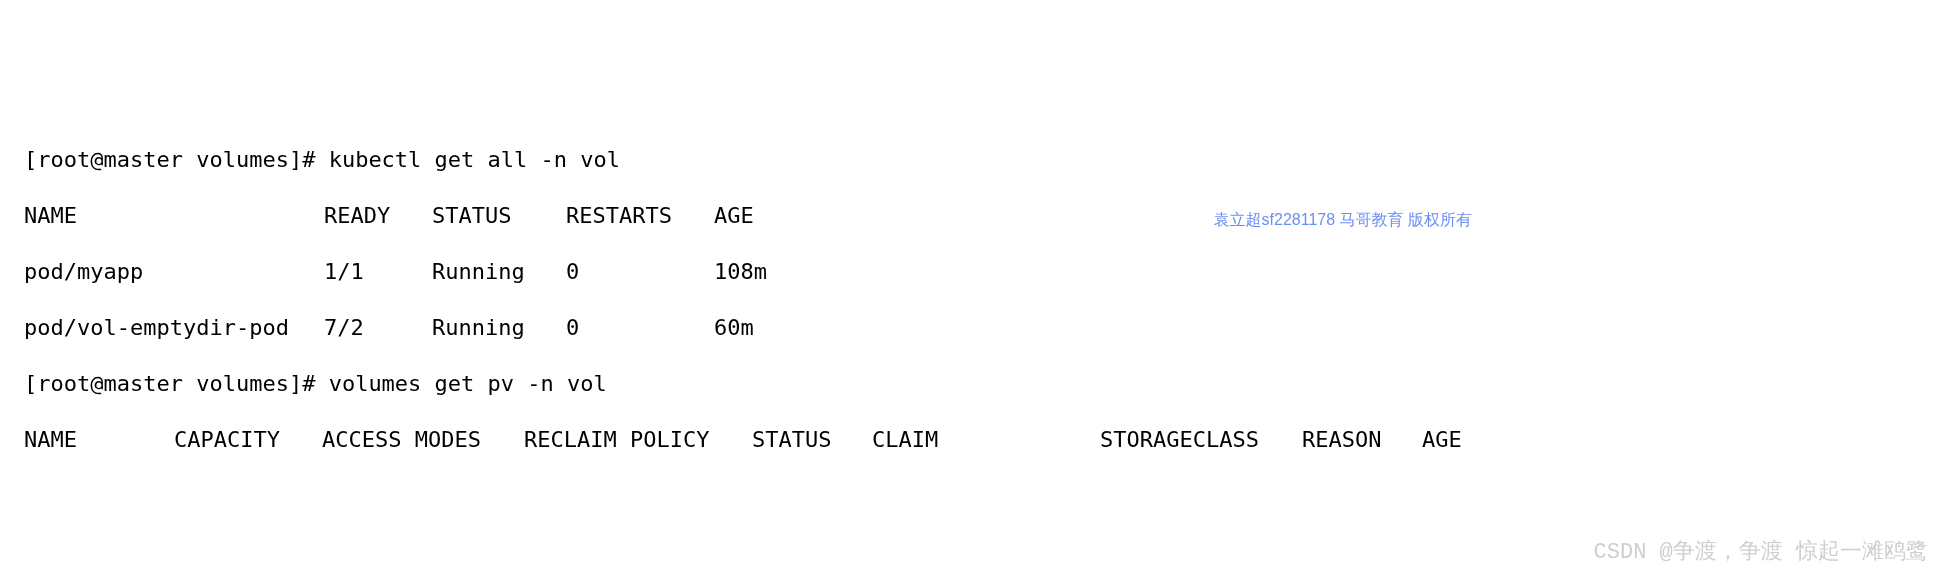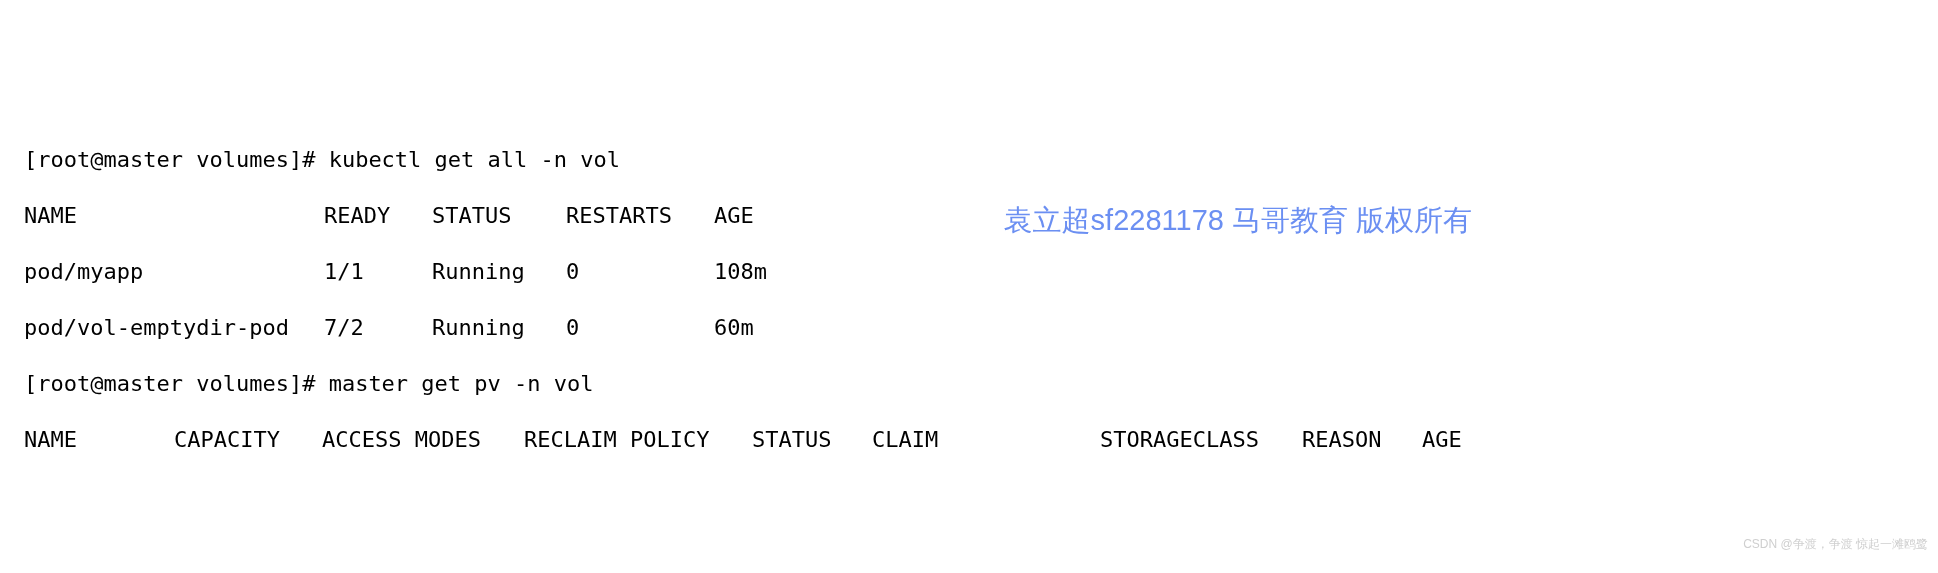--- a/index.html
+++ b/index.html
@@ -10,34 +10,34 @@
       background: #ffffff;
       color: #000000;
       padding: 6px 8px;
       white-space: pre;
       width: 1938px;
       height: 573px;
       position: relative;
       overflow: hidden;
     }
     .line { display: block; margin-left: 16px; }
-    .watermark1 { position: absolute; right: 466px; top: 206px; color: #6b8ff2; font-size: 29px; font-family: "Microsoft YaHei", sans-serif; white-space: nowrap; }
-    .watermark2 { position: absolute; right: 10px; bottom: 15px; color: #cfcfcf; font-size: 12px; font-family: Liberation Sans, sans-serif; white-space: nowrap; }
+    .watermark1 { position: absolute; right: 466px; top: 206px; color: #6b8ff2; font-size: 16px; font-family: "Microsoft YaHei", sans-serif; white-space: nowrap; }
+    .watermark2 { position: absolute; right: 10px; bottom: 6px; color: #cfcfcf; font-size: 22px; font-family: Liberation Mono, monospace; white-space: nowrap; }
   </style>
 </head>
 <body>
 
 
 
 <div>
 <span class="line"><span>[root@master volumes]# </span><span>kubectl get all -n vol</span></span>
 <span class="line"><span style="display:inline-block;width:300px">NAME</span><span style="display:inline-block;width:108px">READY</span><span style="display:inline-block;width:134px">STATUS</span><span style="display:inline-block;width:148px">RESTARTS</span><span>AGE</span></span>
 <span class="line"><span style="display:inline-block;width:300px">pod/myapp</span><span style="display:inline-block;width:108px">1/1</span><span style="display:inline-block;width:134px">Running</span><span style="display:inline-block;width:148px">0</span><span>108m</span></span>
 <span class="line"><span style="display:inline-block;width:300px">pod/vol-emptydir-pod</span><span style="display:inline-block;width:108px">7/2</span><span style="display:inline-block;width:134px">Running</span><span style="display:inline-block;width:148px">0</span><span>60m</span></span>
-<span class="line"><span>[root@master volumes]# </span><span>master get pv -n vol</span></span>
+<span class="line"><span>[root@master volumes]# </span><span>volumes get pv -n vol</span></span>
 <span class="line"><span style="display:inline-block;width:150px">NAME</span><span style="display:inline-block;width:148px">CAPACITY</span><span style="display:inline-block;width:202px">ACCESS MODES</span><span style="display:inline-block;width:228px">RECLAIM POLICY</span><span style="display:inline-block;width:120px">STATUS</span><span style="display:inline-block;width:228px">CLAIM</span><span style="display:inline-block;width:202px">STORAGECLASS</span><span style="display:inline-block;width:120px">REASON</span><span>AGE</span></span>
 
 
 
 
 
 
 
 </div>
 

